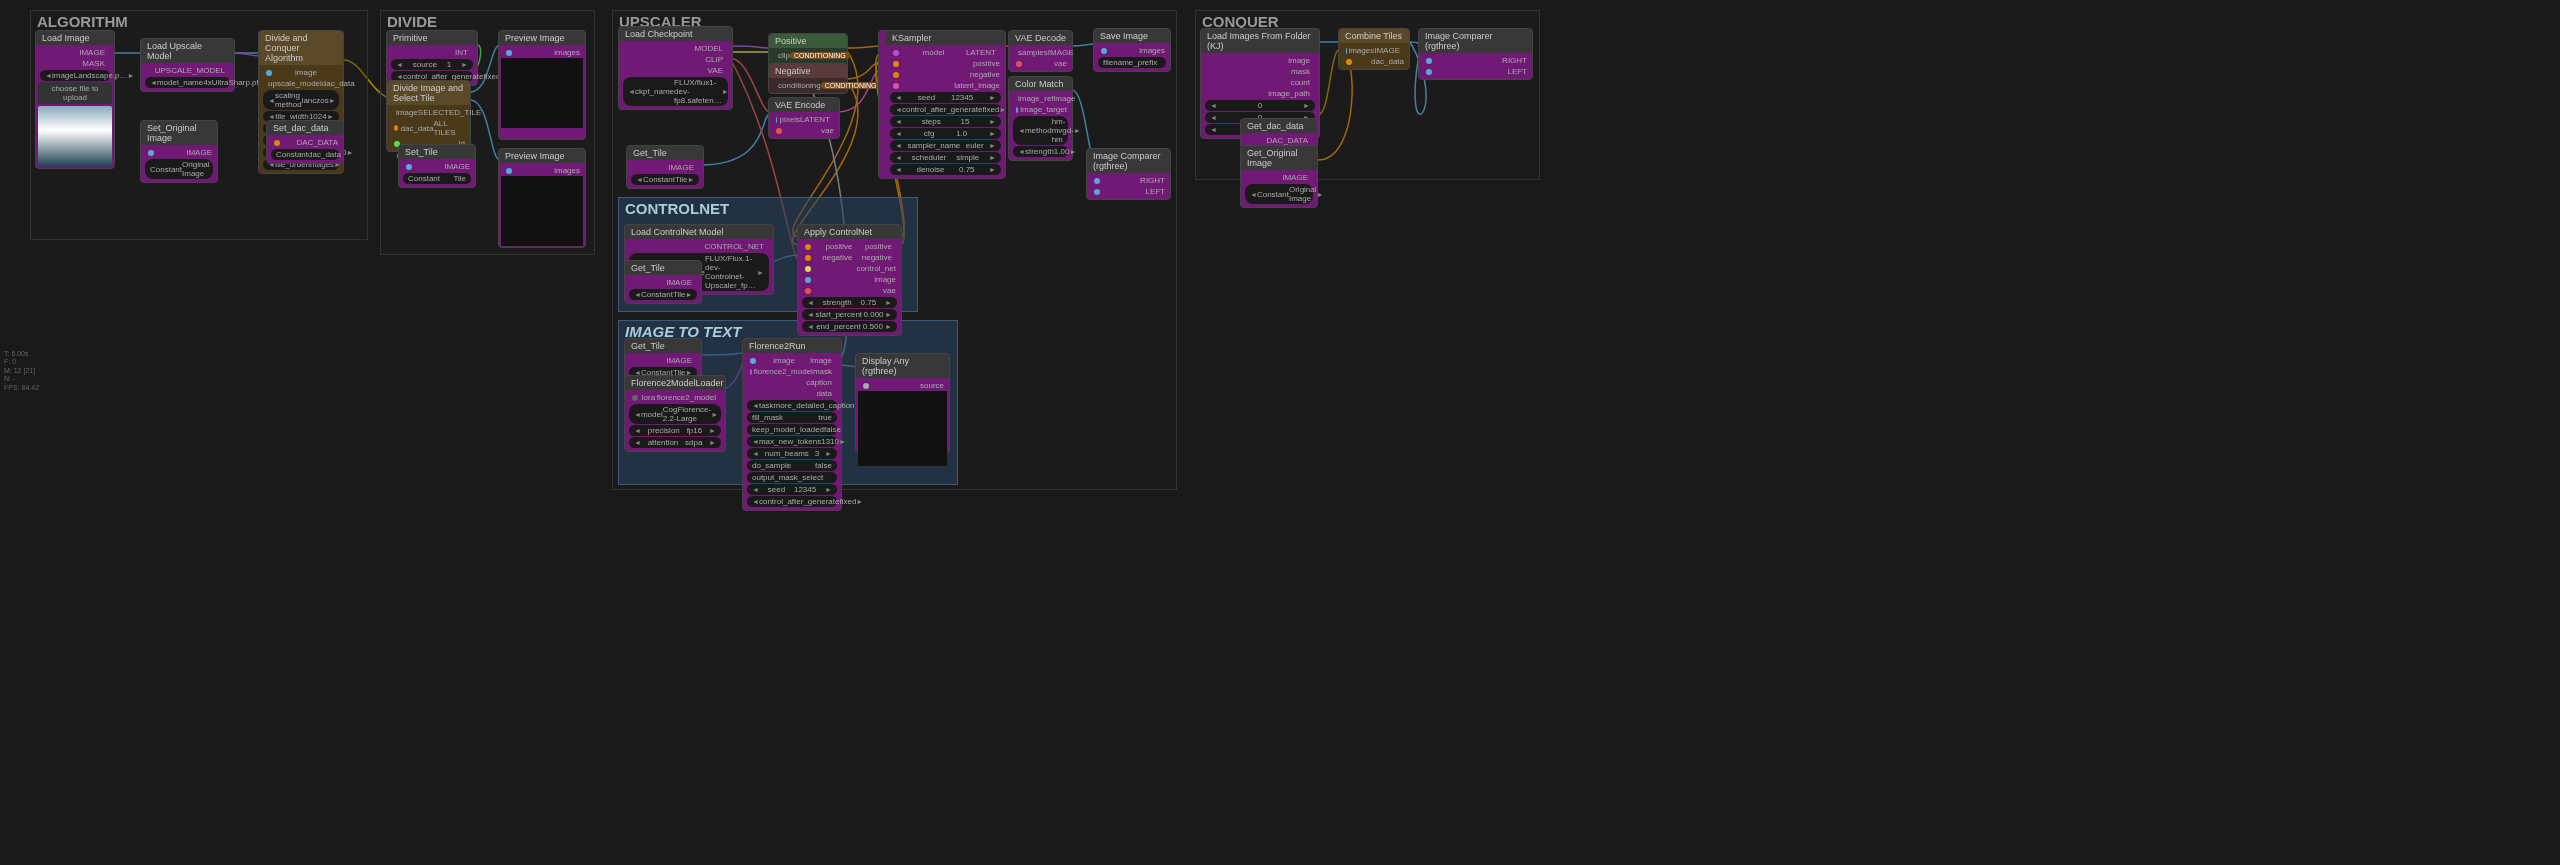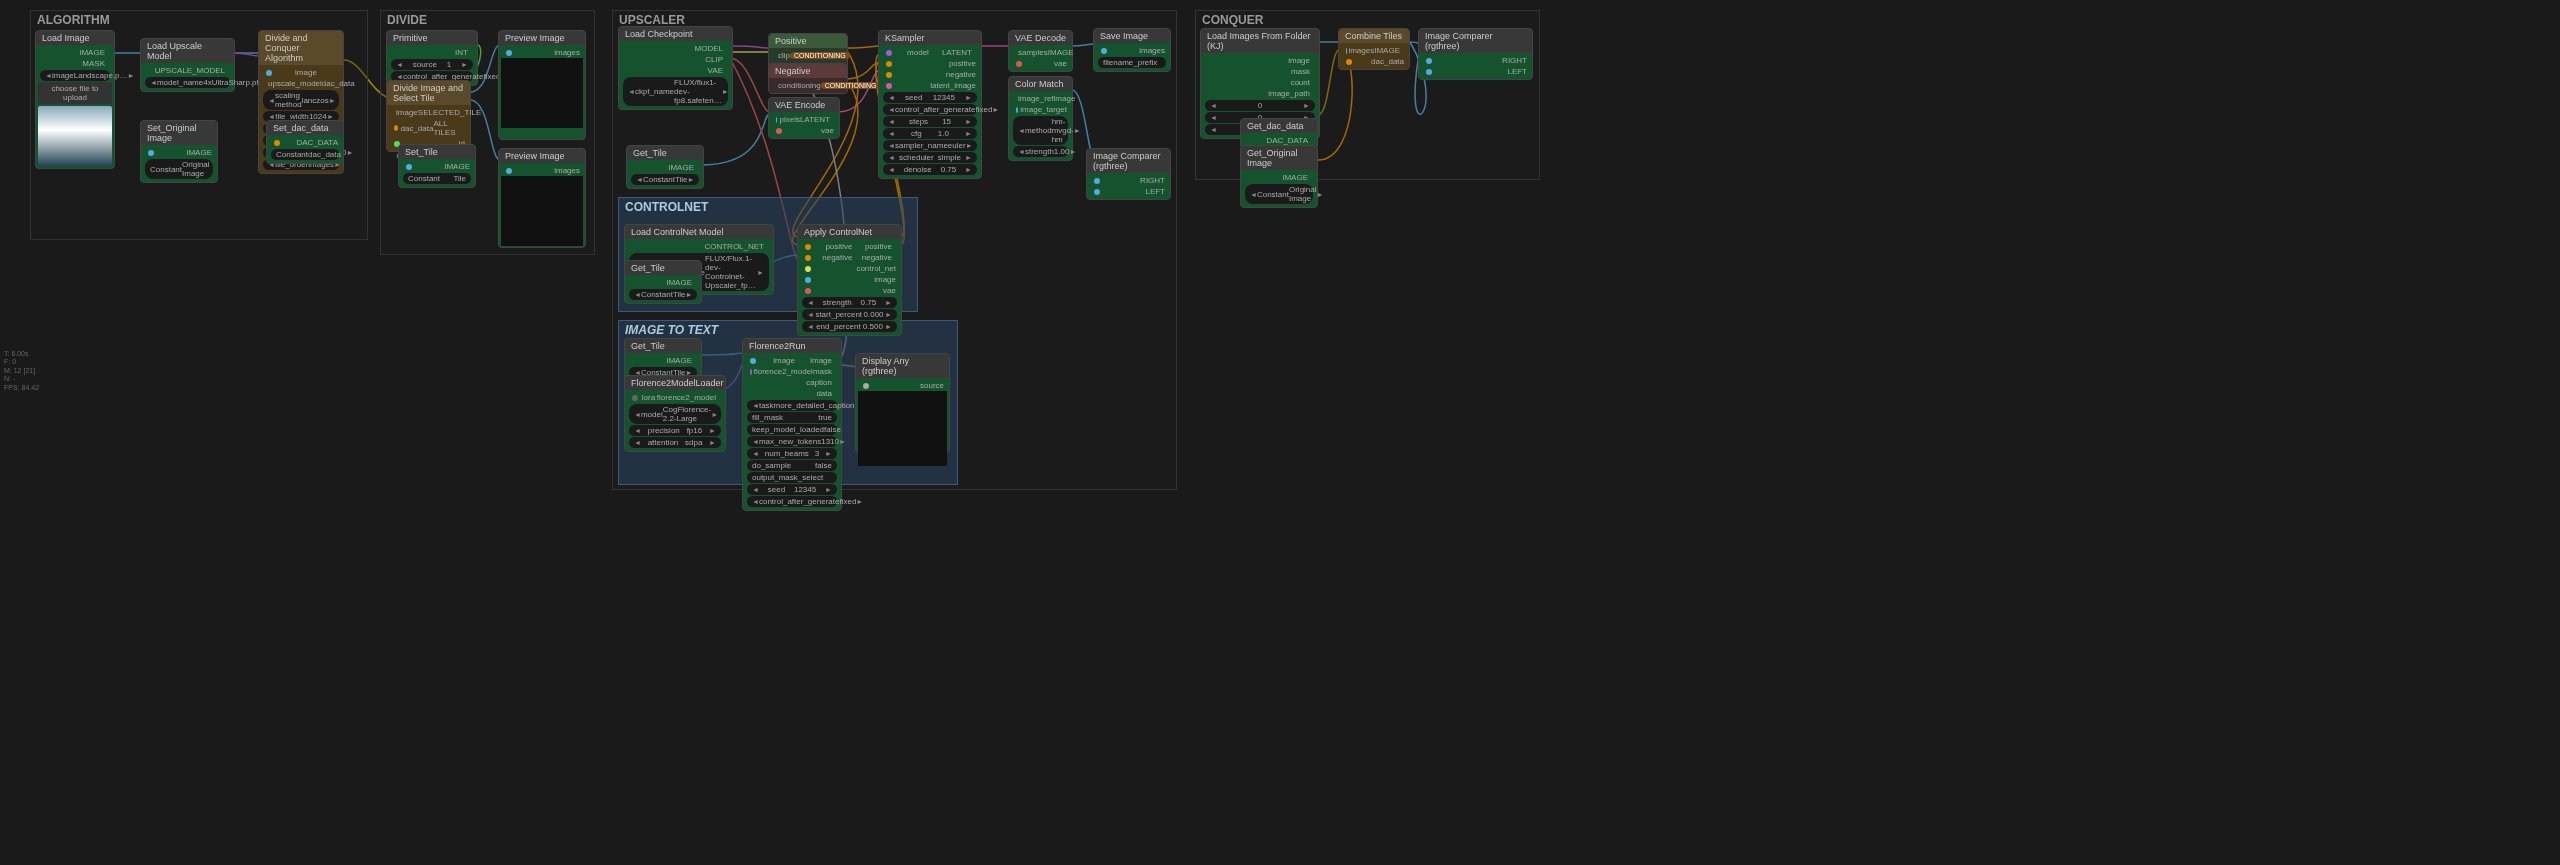--- a/index.html
+++ b/index.html
@@ -1,20 +1,20 @@
 <!DOCTYPE html>
 <html><head>
 <meta charset="utf-8">
 <style>
 * { margin: 0; padding: 0; box-sizing: border-box; font-family: Arial, sans-serif; }
 body { background: #1a1a1a; width: 2560px; height: 865px; position: relative; overflow: hidden; color: #aaa; font-size: 9px; }
 .group { position: absolute; border: 1px solid #333; background: rgba(30,30,30,0.3); }
-.group-title { position: absolute; top: 2px; left: 6px; font-size: 12px; color: #999; font-weight: bold; }
+.group-title { position: absolute; top: 2px; left: 6px; font-size: 15px; color: #999; font-weight: bold; }
 .group-blue { background: rgba(40,70,100,0.55); border: 1px solid #3a5a7a; }
-.node { position: absolute; background: #14532d; border: 1px solid #444; border-radius: 4px; font-size: 9px; }
+.node { position: absolute; background: #701a75; border: 1px solid #444; border-radius: 4px; font-size: 9px; }
 .node-header { background: #383838; padding: 2px 6px; border-radius: 4px 4px 0 0; font-size: 9px; color: #ccc; }
 .node-header.brown { background: #5a4a2a; }
 .node-body { padding: 2px; }
 .node-row { display: flex; justify-content: space-between; align-items: center; padding: 1px 3px; font-size: 8px; min-height: 10px; }
 .node-row .dot { width: 6px; height: 6px; border-radius: 50%; margin: 0 2px; }
 .dot-cyan { background: #5ad; }
 .dot-orange { background: #d80; }
 .dot-pink { background: #d5a; }
 .dot-purple { background: #a5d; }
 .dot-red { background: #d55; }
@@ -368,21 +368,21 @@
       </div>
     <div class="widget">
         <span class="arrow">◄</span>
         <span>Constant</span>
         <span>Tile</span>
         <span class="arrow">►</span>
       </div>
   </div>
 </div>
 
-<div class="node" style="left:878px; top:30px; width:104px;">
+<div class="node" style="left:878px; top:30px; width:128px;padding-left:7px;">
   <div class="node-header">KSampler</div>
   <div class="node-body">
     <div class="node-row">
         <span class="dot dot-purple"></span>
         <span>model</span>
         <span><span>LATENT</span><span class="dot dot-pink"></span></span>
       </div>
     <div class="node-row">
         <span class="dot dot-orange"></span>
         <span>positive</span>

